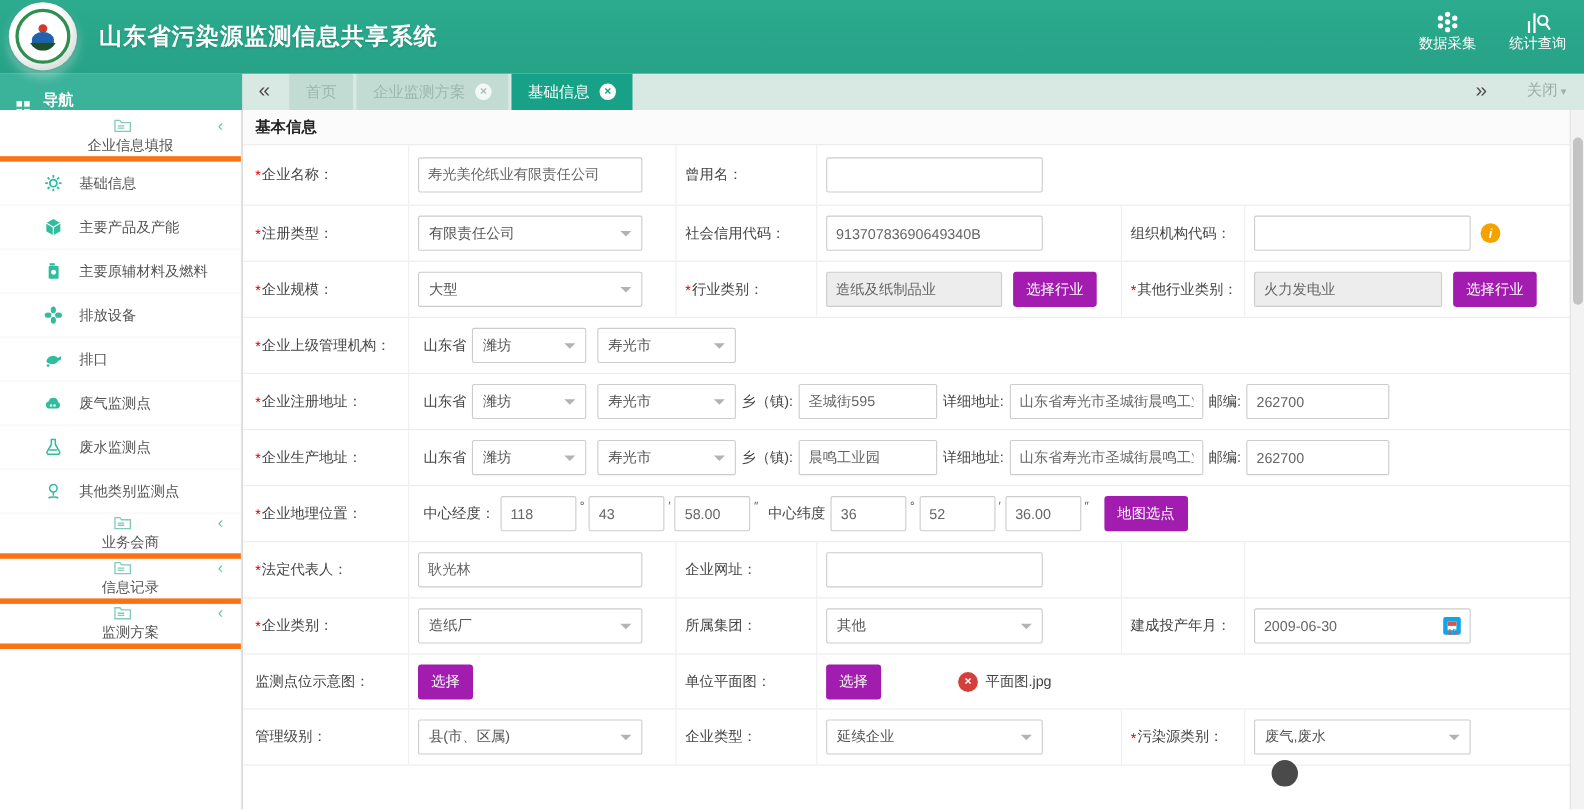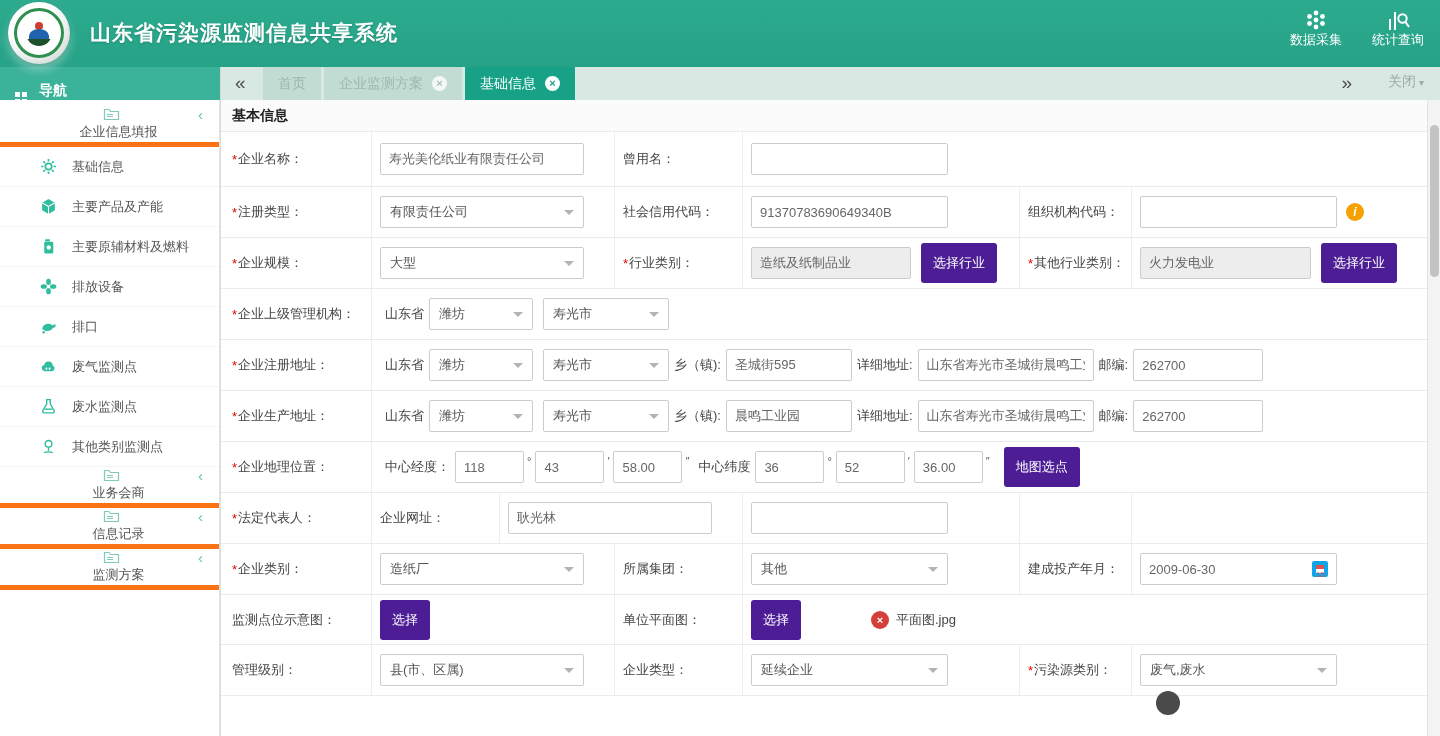--- a/index.html
+++ b/index.html
@@ -78,21 +78,21 @@
 
   .inp { height:32px; border:1px solid #ccc; border-radius:2px; background:#fff; color:#666;
     padding:0 8px; font-size:13px; font-family:inherit; outline:none; width:204px; }
   .inp.ro { background:#ededed; }
   .w69{width:69px;} .w104{width:104px;} .w126{width:126px;} .w130{width:130px;}
   .w160{width:160px;} .w171{width:171px;} .w176{width:176px;} .w197{width:197px;}
   .sel { height:32px; width:204px; border:1px solid #ccc; border-radius:2px; background:#fff;
     color:#555; display:flex; align-items:center; justify-content:space-between; padding:0 9px; cursor:pointer; }
   .sel.w104{width:104px;} .sel.w126{width:126px;}
   .car { width:0; height:0; border:5px solid transparent; border-top-color:#b3b3b3; margin-top:6px; }
-  .btn { height:40px; background:#4c1d95; border:none; border-radius:3px; color:#fff; font-size:13px;
+  .btn { height:32px; background:#a21caf; border:none; border-radius:3px; color:#fff; font-size:13px;
     padding:0 12px; margin-left:10px; cursor:pointer; font-family:inherit; }
   .btn.nom { margin-left:0; }
   .ilab { margin:0 5px; white-space:nowrap; }
   .unit { font-size:11px; color:#555; margin:0 4px 12px 3px; }
   .info-ic { width:18px; height:18px; border-radius:50%; background:#f5a100; color:#fff; font-weight:bold;
     font-style:italic; font-size:12px; line-height:18px; text-align:center; margin-left:9px; cursor:pointer; }
   .del-ic { width:18px; height:18px; border-radius:50%; background:#d43f3a; color:#fff; font-weight:bold;
     font-size:11px; line-height:18px; text-align:center; margin:0 7px 0 70px; cursor:pointer; }
   .datebox { position:relative; }
   .cal-ic { position:absolute; right:9px; top:8px; width:16px; height:16px; border:4px solid #0ea5e9;
@@ -465,25 +465,25 @@
         <span class="unit">″</span>
         <button class="btn">地图选点</button>
       </div>
     </div>
 
     <div class="frow">
       <div class="cell cl">
         <span class="req">*</span>
           <span>法定代表人：</span>
       </div>
+      <div class="cell cf sep">
+        <input class="inp" value="耿光林" style="">
+      </div>
       <div class="cell cl2 sep">
         <span>企业网址：</span>
-      </div>
-      <div class="cell cf sep">
-        <input class="inp" value="耿光林" style="">
       </div>
       <div class="cell cf2 sep">
         <input class="inp w197" value="" style="">
       </div>
       <div class="cell cl3 sep"></div>
       <div class="cell cf3 sep"></div>
     </div>
 
     <div class="frow">
       <div class="cell cl">

